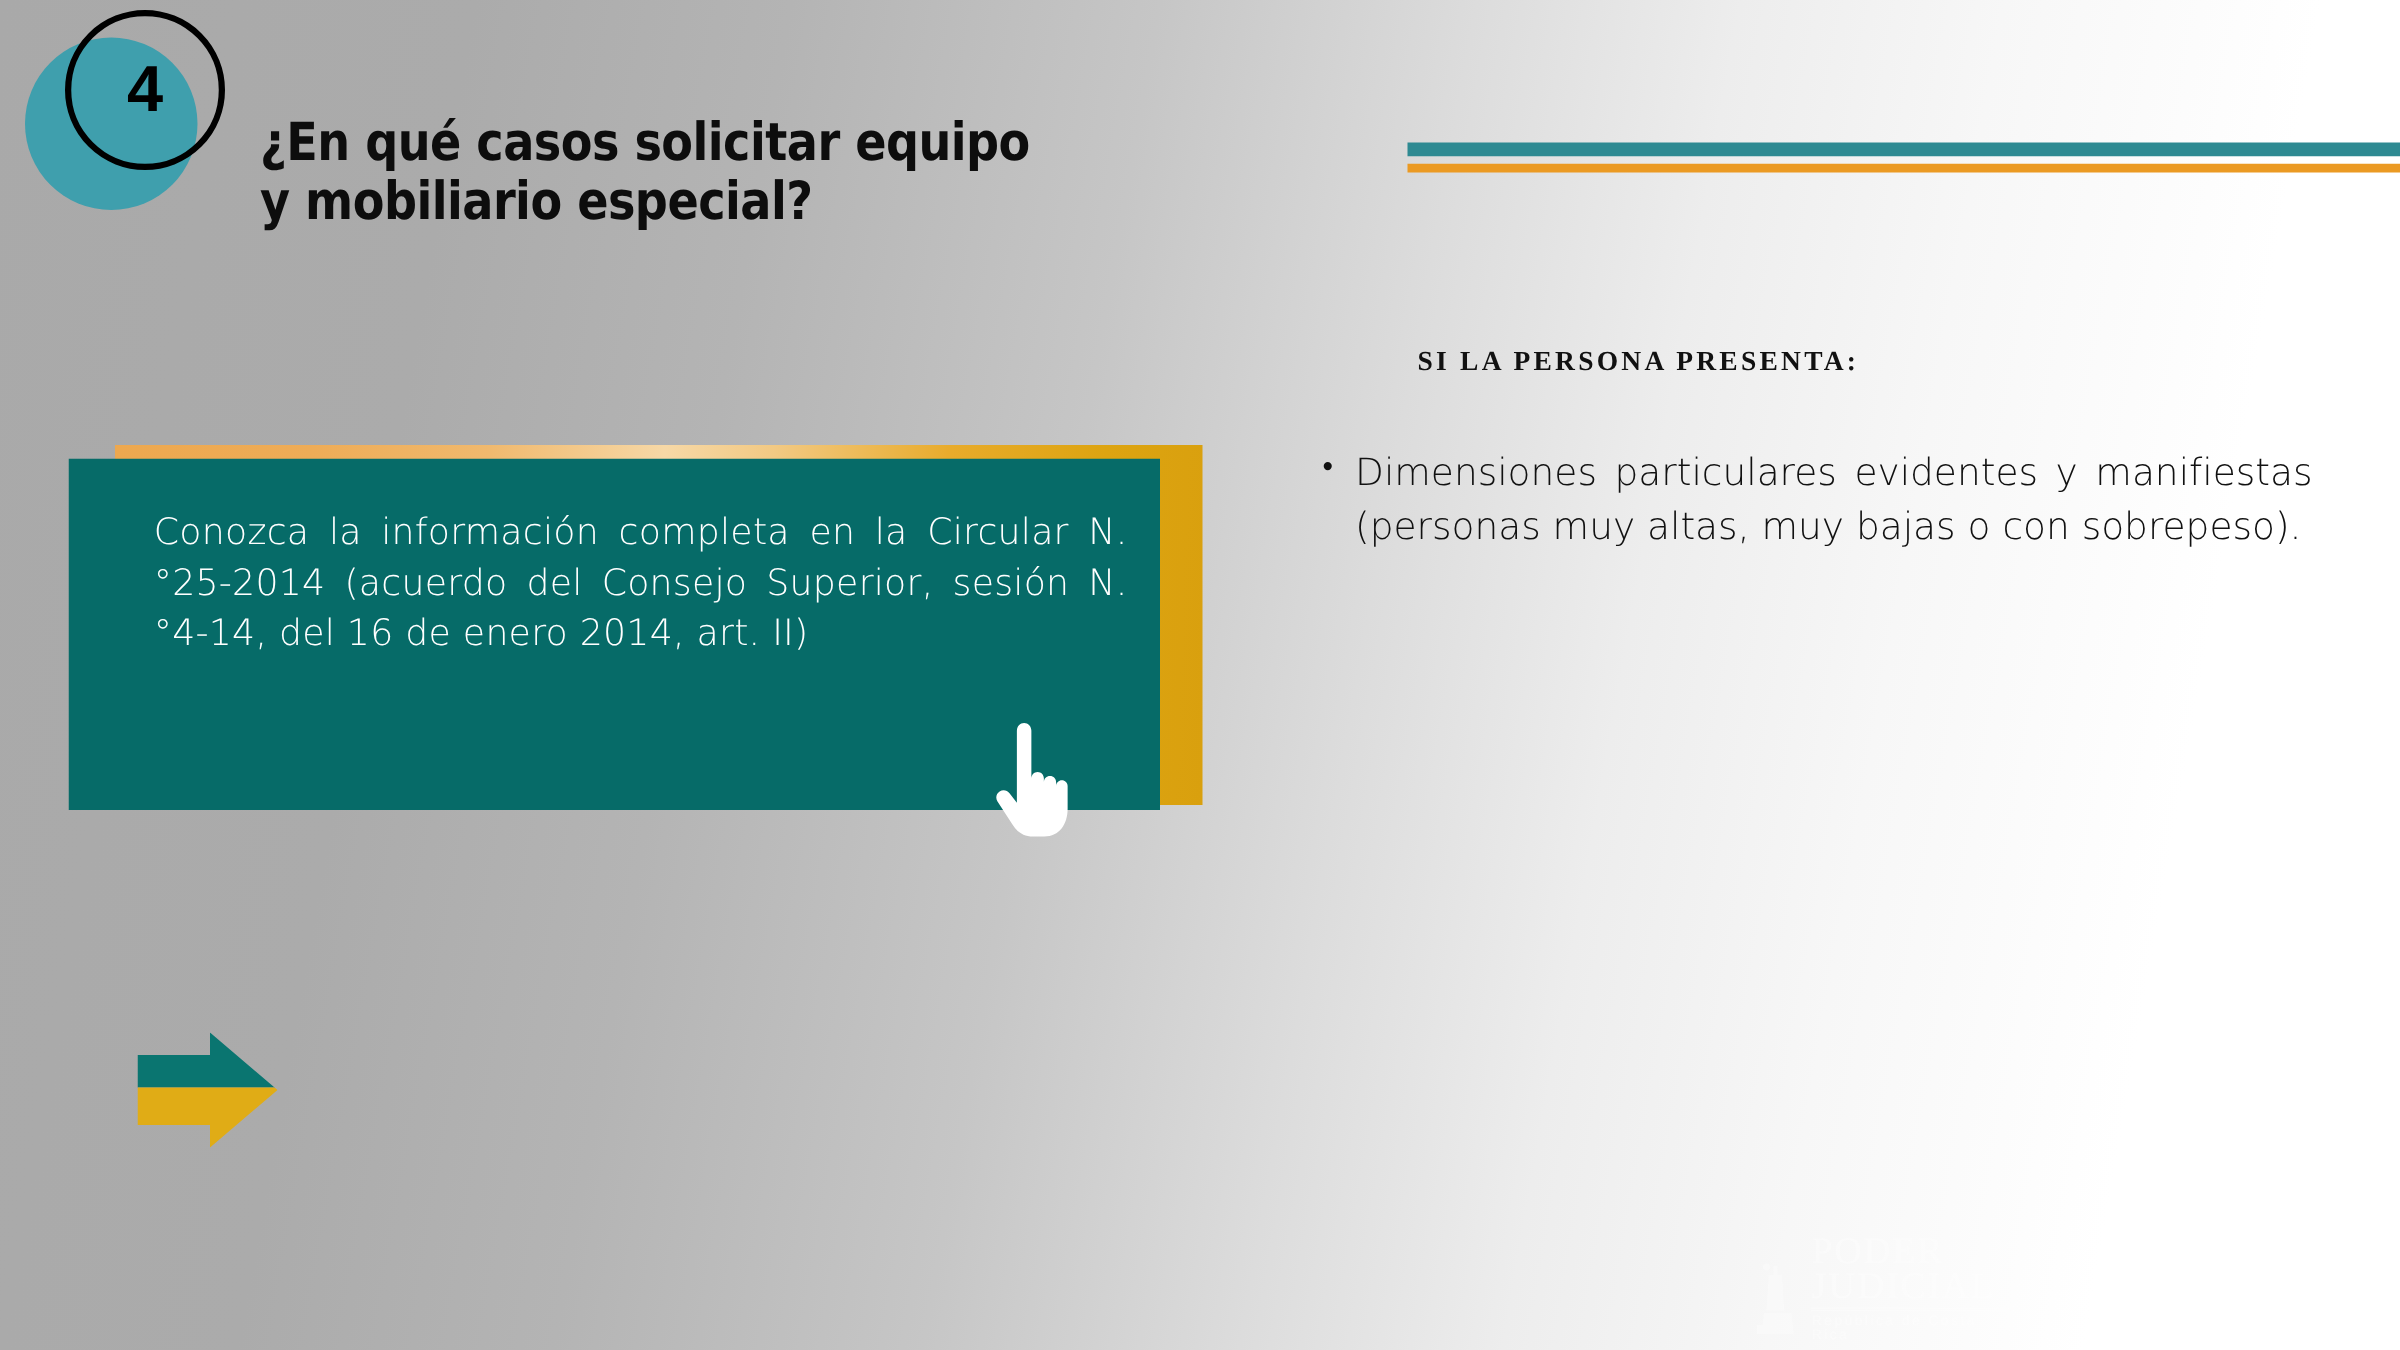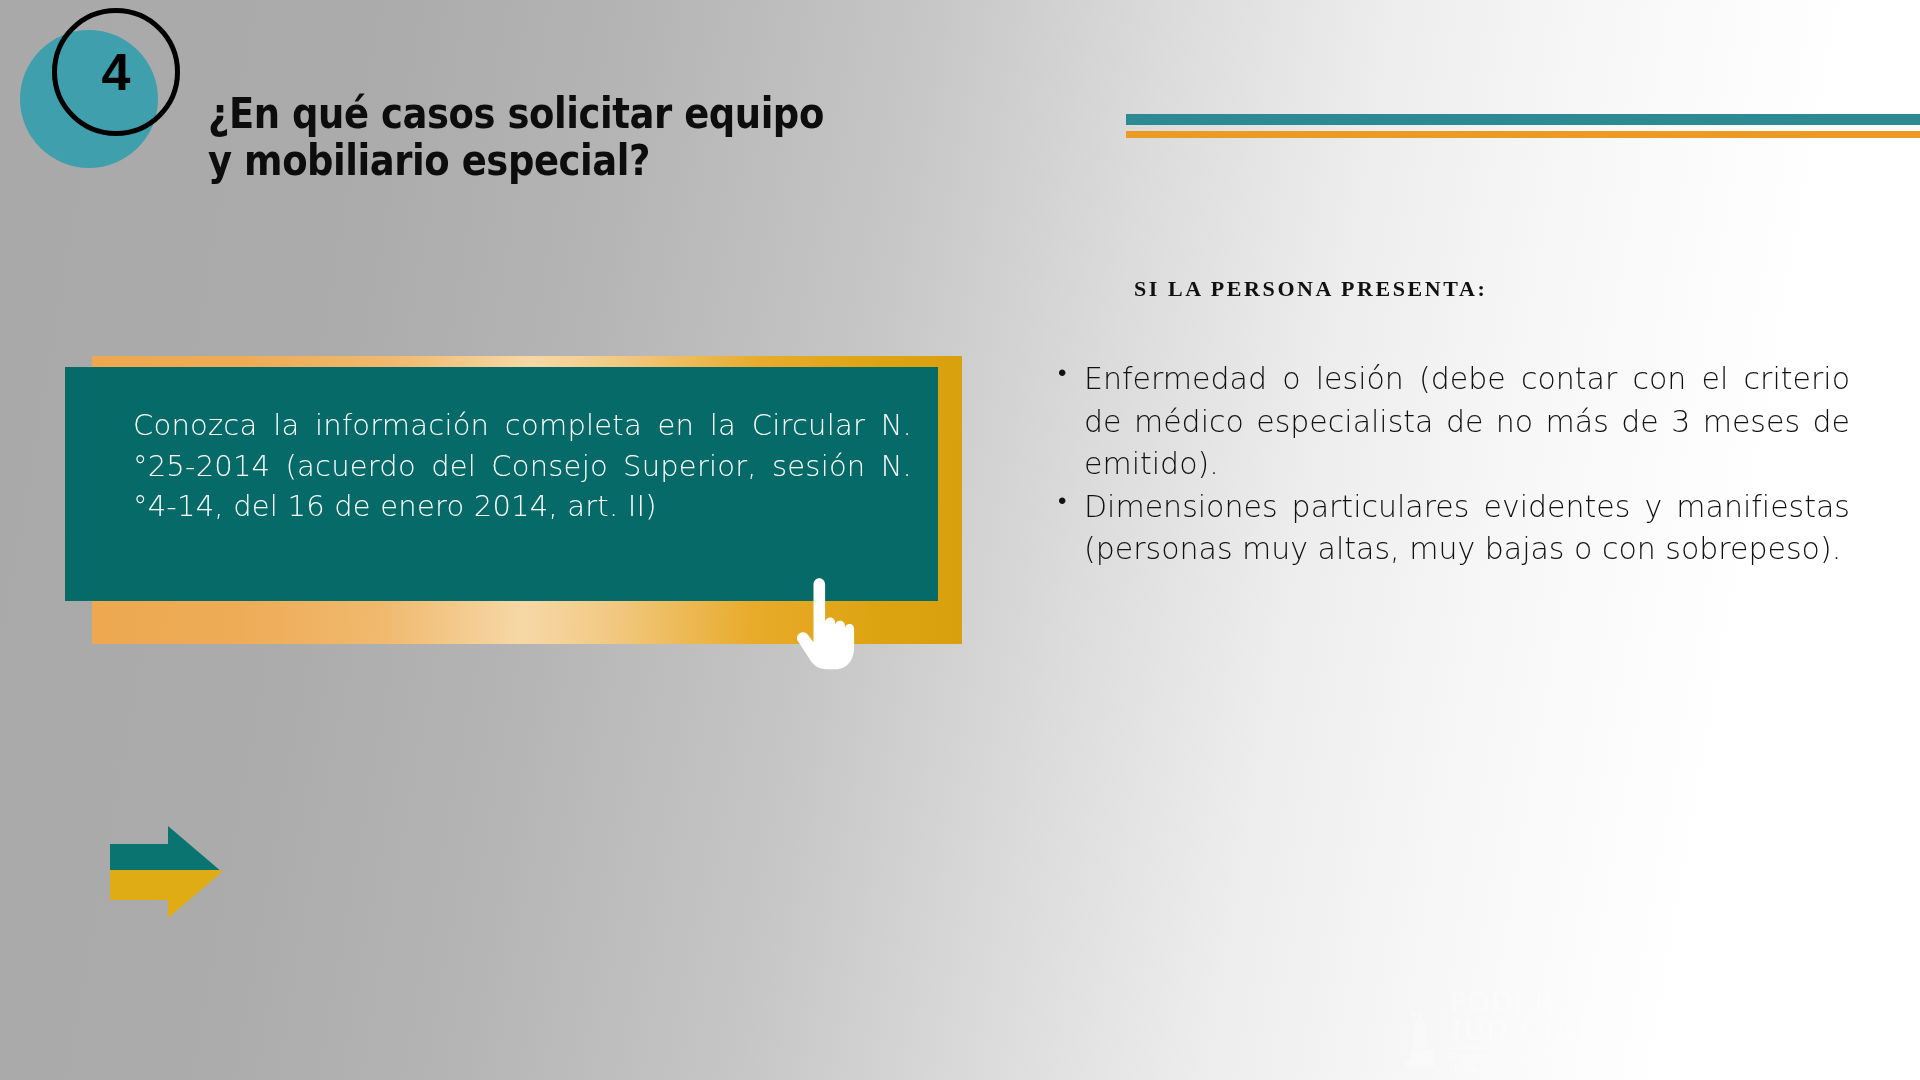--- a/index.html
+++ b/index.html
@@ -116,24 +116,24 @@
         #eeac57 18%,
         #f0b96e 34%,
         #f6d8a6 50%,
         #f2c983 60%,
         #e8ab2b 76%,
         #dda411 90%,
         #d9a00e 100%);
   }
   #teal-panel {
     position: absolute;
-    left: 65px;
+    left: 55px;
     top: 367px;
     width: 873px;
-    height: 234px;
+    height: 281px;
     background: #066b68;
   }
   #teal-panel-text {
     position: absolute;
     left: 14px;
     right: 26px;
     top: 38px;
     color: #ffffff;
     font-size: 29px;
     line-height: 1.40;
@@ -299,21 +299,20 @@
 
   <div id="hand-cursor">
     <svg viewBox="0 0 60 92" width="60" height="92" aria-hidden="true">
       <path fill="#ffffff" d="M18.5 6.5c0-3.6 2.6-6.2 5.8-6.2 3.2 0 5.8 2.6 5.8 6.2v38.2c0-3.0 2.2-5.2 5.0-5.2s5.0 2.2 5.0 5.2v3.0c0-3.0 2.2-5.0 4.9-5.0 2.8 0 4.9 2.1 4.9 5.0v3.1c0-2.8 2.1-4.7 4.6-4.7s4.6 1.9 4.6 4.7v18.4c0 12.0-6.6 22.0-18.6 22.0h-9.2c-7.2 0-12.5-3.4-16.2-9.4L3.0 63.2c-1.8-2.9-1.0-6.3 1.7-8.0 2.6-1.7 6.0-1.1 7.9 1.4l5.9 7.6z"></path>
     </svg>
   </div>
 
   <div id="right-heading">SI LA PERSONA PRESENTA:</div>
 
   <ul id="bullet-list">
-    <li>Enfermedad o lesión (debe contar con el criterio de médico especialista de no más de 3 meses de emitido).</li>
     <li>Dimensiones particulares evidentes y manifiestas (personas muy altas, muy bajas o con sobrepeso).</li>
   </ul>
 
   <div id="arrow-icon">
     <svg viewBox="0 0 112 100" width="112" height="100" aria-hidden="true">
       <defs>
         <clipPath id="clip-arrow-top">
           <rect x="0" y="0" width="112" height="44"></rect>
         </clipPath>
         <clipPath id="clip-arrow-bottom">

